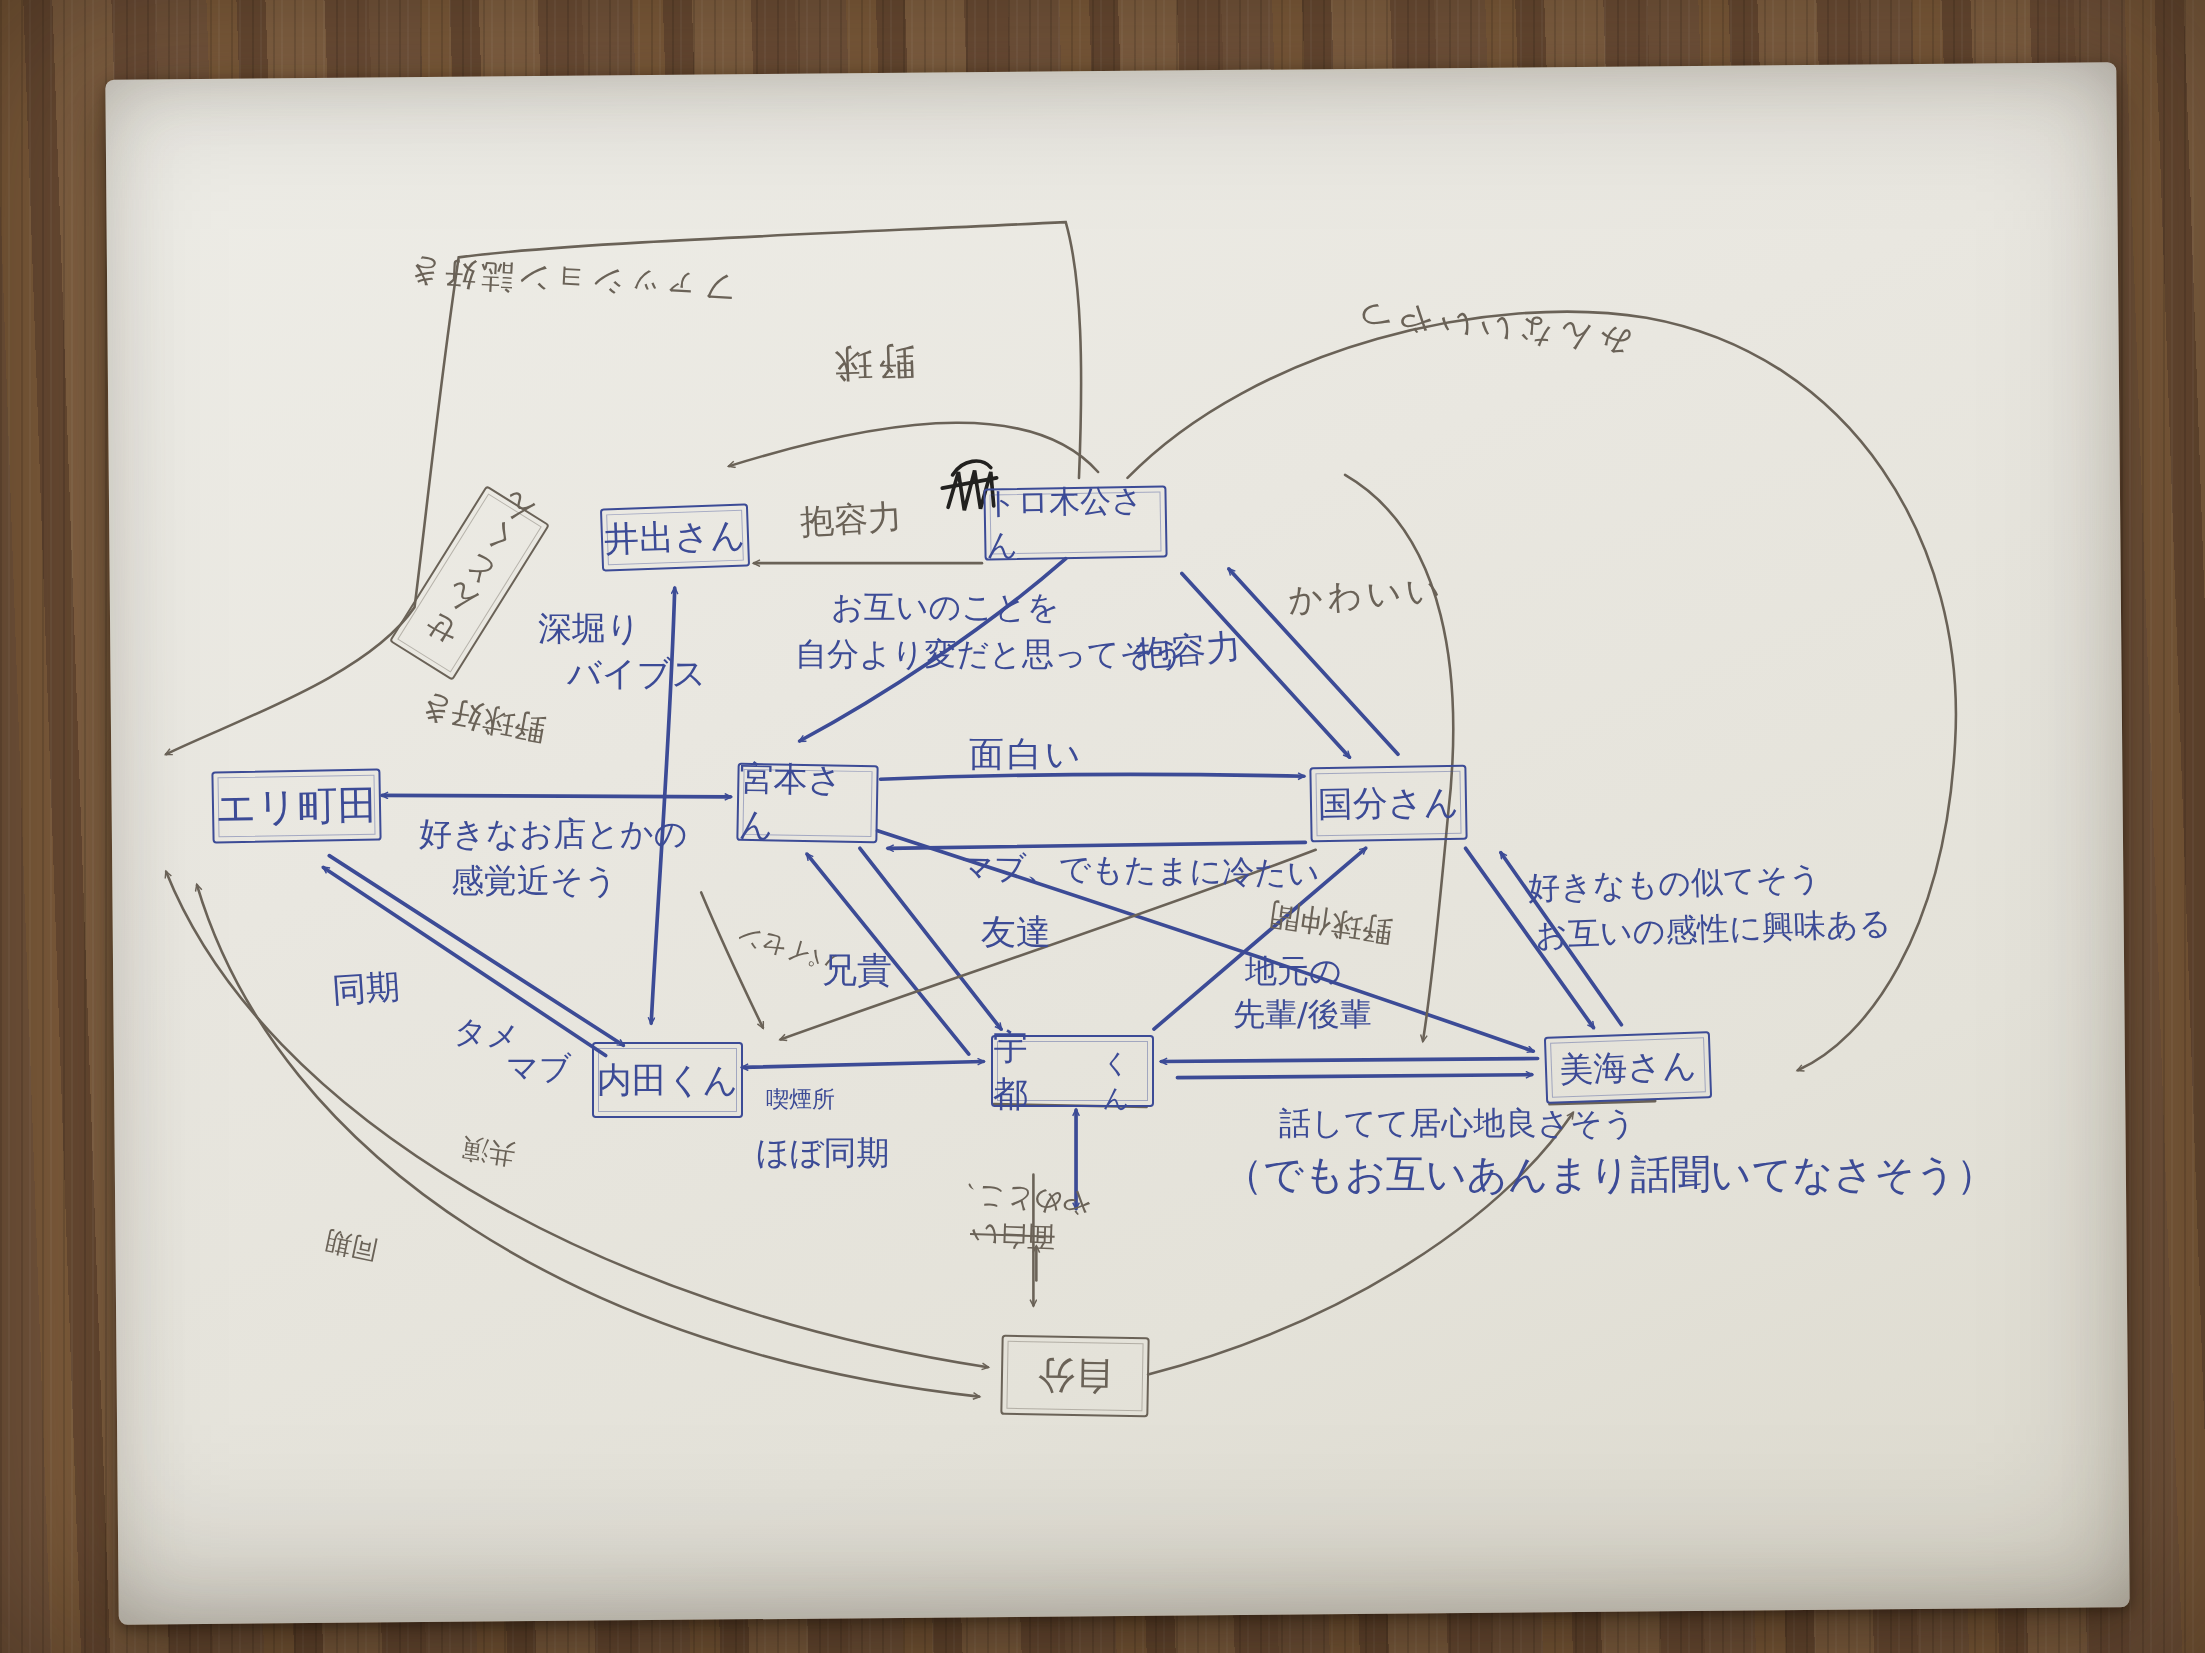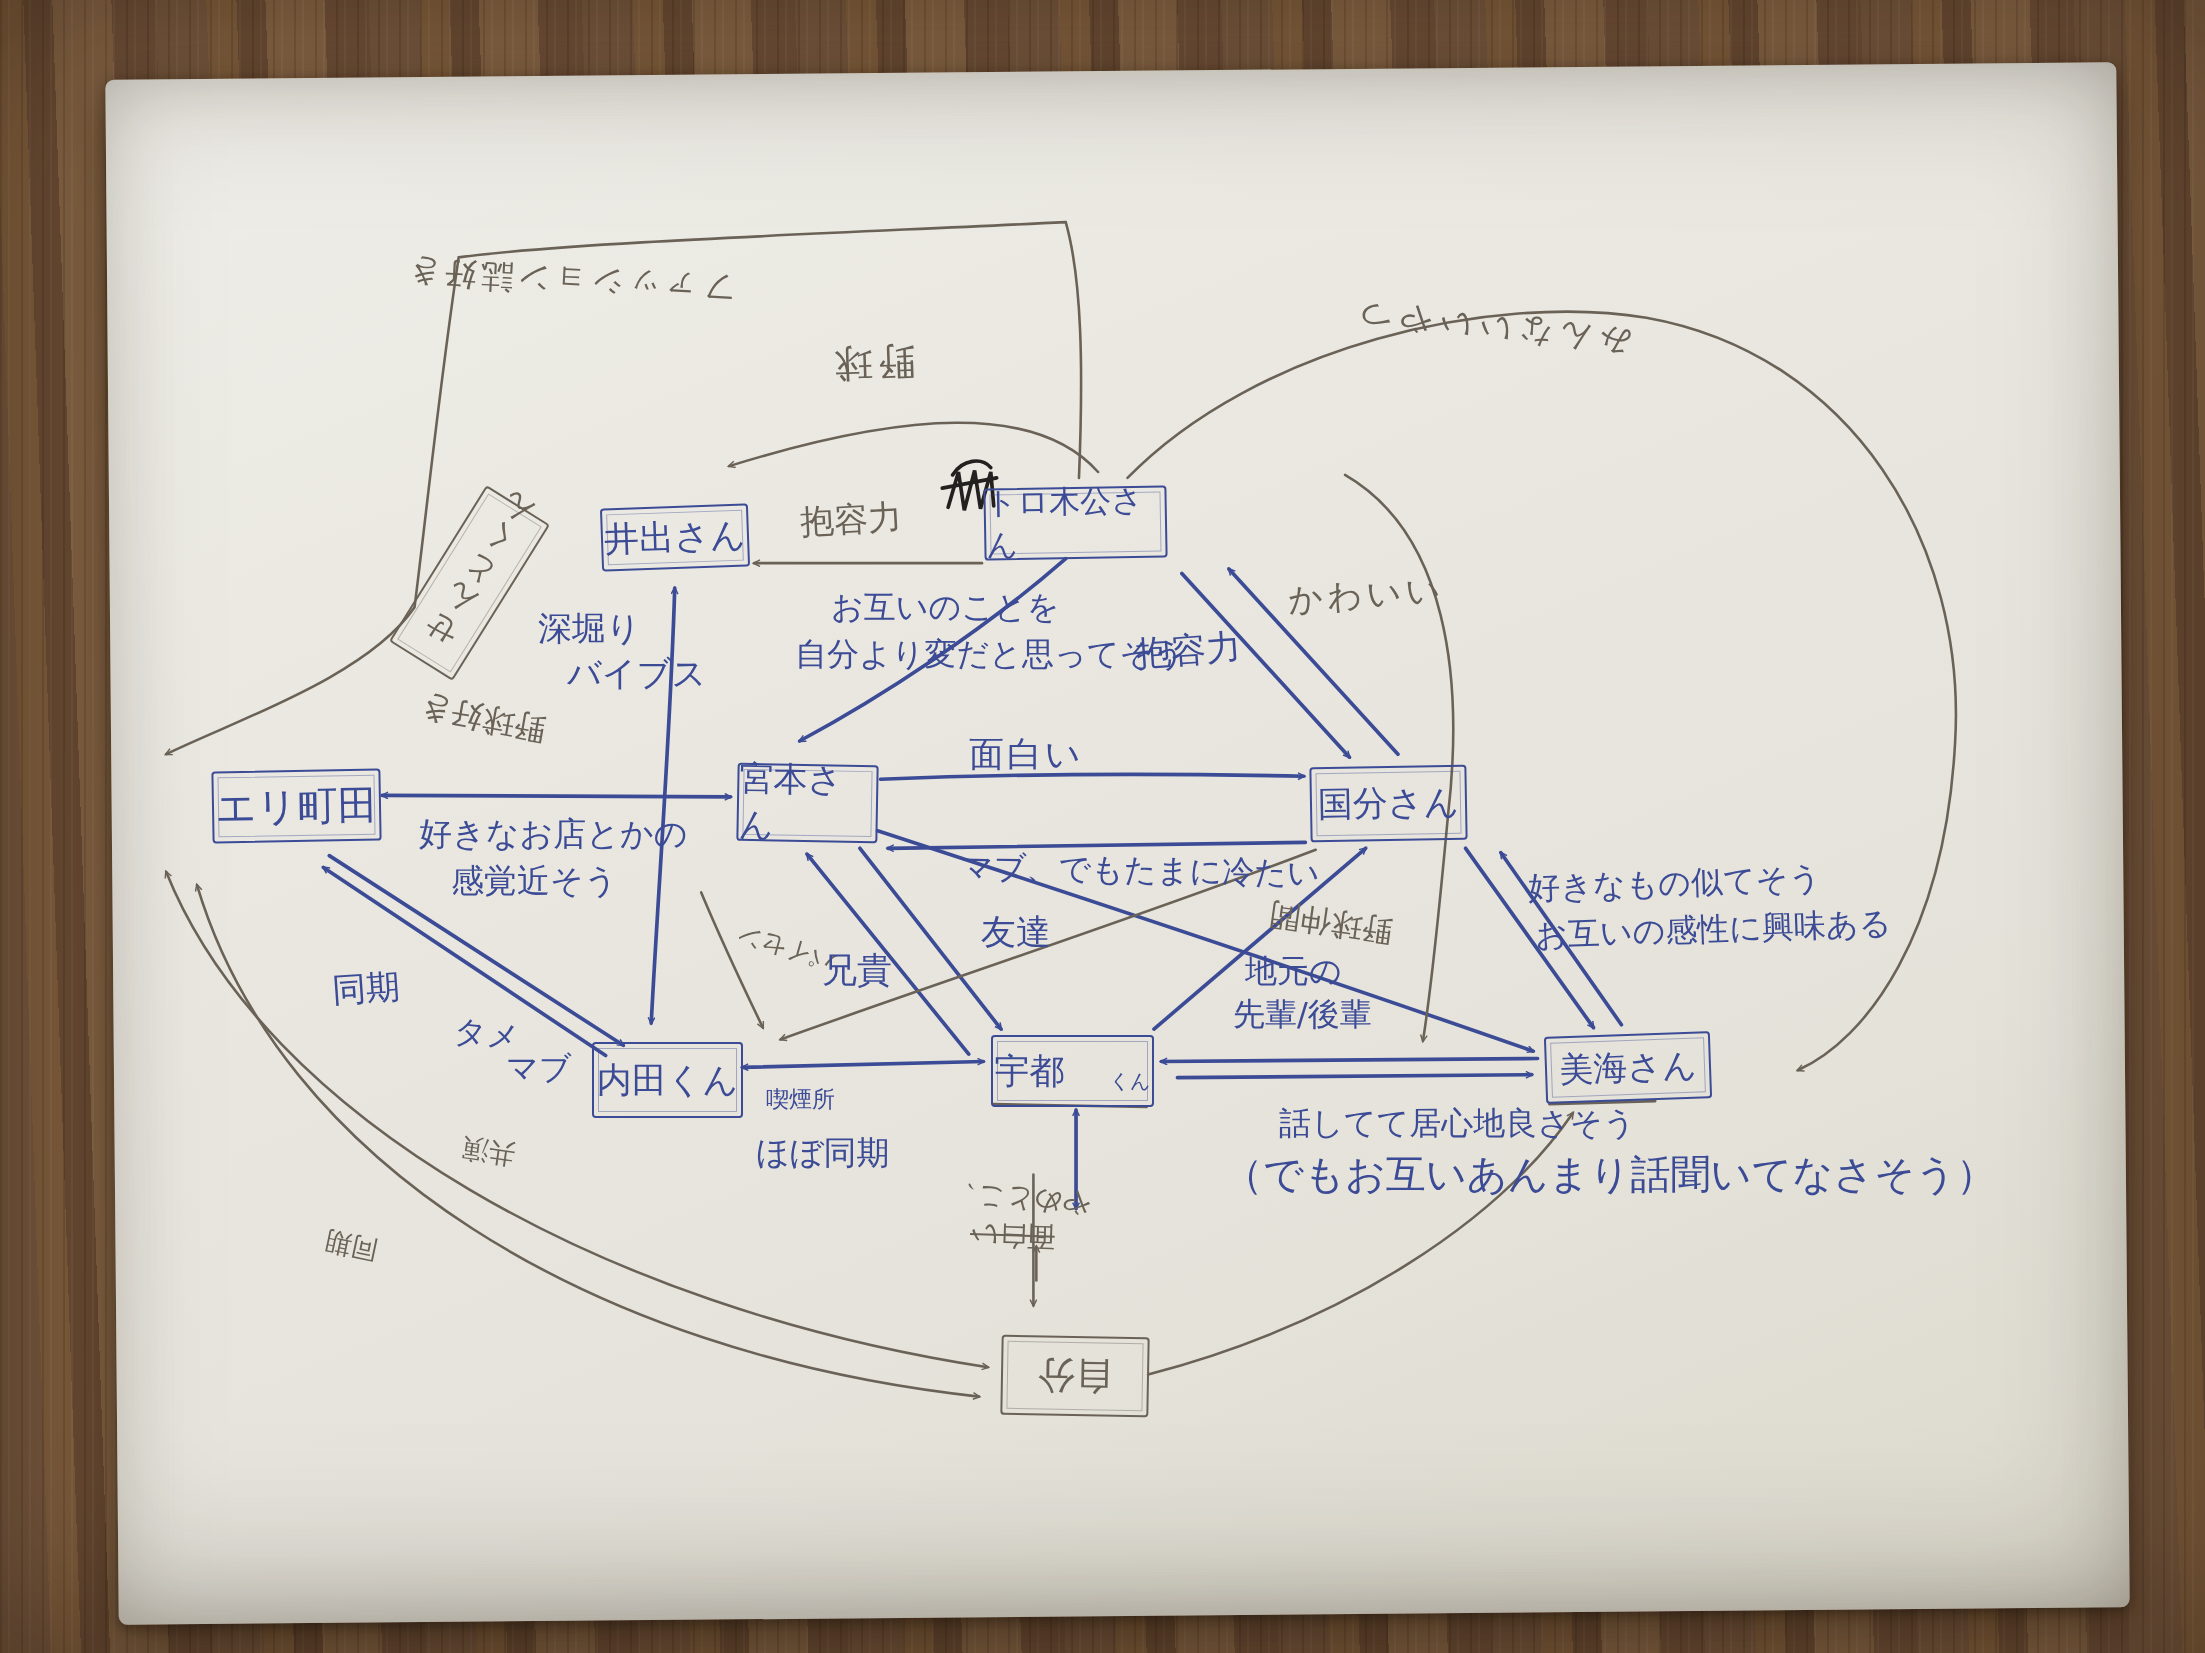--- a/index.html
+++ b/index.html
@@ -105,21 +105,21 @@
     <span>宮本さん</span>
   </div>
   <div class="node" style="left:1310px;top:766px;width:153px;height:71px;font-size:35px;transform:rotate(-1deg);">
     <span>国分さん</span>
   </div>
   <div class="node" style="left:592px;top:1042px;width:147px;height:72px;font-size:35px;">
     <span>内田くん</span>
   </div>
   <div class="node" style="left:991px;top:1035px;width:159px;height:68px;font-size:35px;gap:39px;">
     <span>宇都</span>
-    <span style="font-size:20px;margin-left:5.9px;margin-top:20px;">くん</span>
+    <span style="font-size:26px;margin-left:5.9px;margin-top:20px;">くん</span>
   </div>
   <div class="node" style="left:1545px;top:1034px;width:162px;height:63px;font-size:34px;transform:rotate(-2deg);">
     <span>美海さん</span>
   </div>
   <div class="node pencilbox" style="left:1001px;top:1336px;width:144px;height:76px;font-size:38px;transform:rotate(181deg);">
     <span>自分</span>
   </div>
 
   <div class="lbl pencil" style="left:403px;top:259px;font-size:32px;letter-spacing:4.4px;transform:rotate(183deg);">ファッション誌好き</div>
   <div class="lbl pencil" style="left:828px;top:337px;font-size:38px;letter-spacing:5.9px;transform:rotate(178deg);">野球</div>

